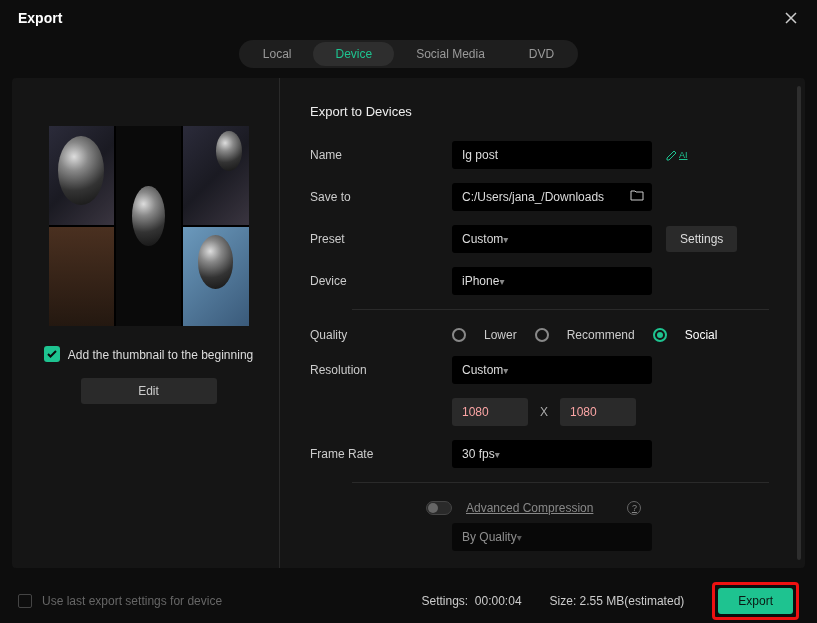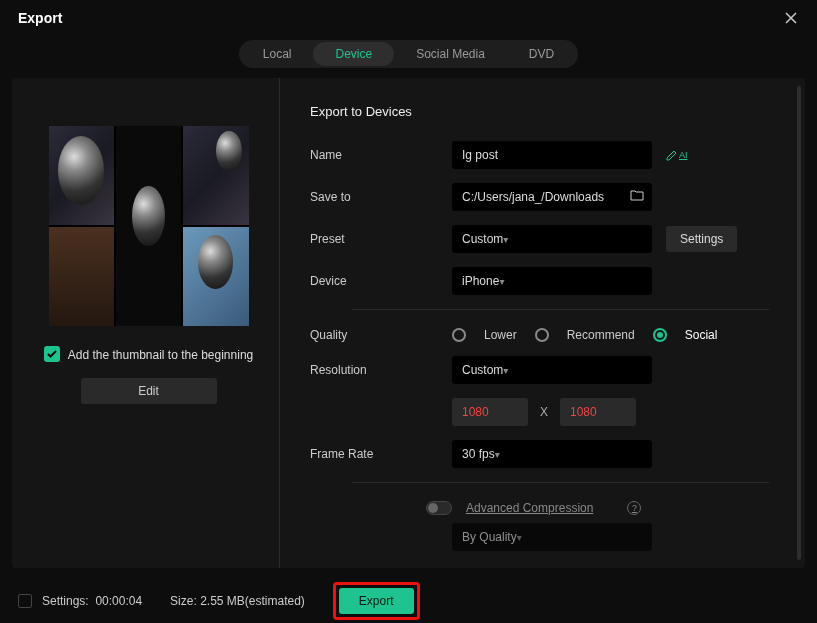--- a/index.html
+++ b/index.html
@@ -221,21 +221,21 @@
   display: flex;
   align-items: center;
   gap: 12px;
 }
 .small-input {
   width: 76px;
   height: 28px;
   background: #2a2a2a;
   border: none;
   border-radius: 3px;
-  color: #ef4444;
+  color: #fca5a5;
   padding: 0 10px;
   font-size: 12px;
 }
 .x-sep { color: #aaa; font-size: 12px; }
 .toggle-row {
   display: flex; align-items: center; gap: 14px;
   margin-left: 116px;
   color: #888; font-size: 12px; text-decoration: underline;
 }
 .toggle {
@@ -434,20 +434,21 @@
         <span class="chevron">▾</span>
       </div>
     </div>
   </div>
 
   <div class="scrollbar-stub"></div>
 </div>
 
 <div class="footer">
   <div class="footer-check"></div>
+  <div class="footer-label">Use last export settings for device</div>
   <div class="footer-info">
     <span>Settings:</span>&nbsp;&nbsp;<span>00:00:04</span>
   </div>
   <div class="footer-info">
     <span>Size:</span> <span>2.55 MB(estimated)</span>
   </div>
   <div class="export-btn-wrap">
     <button class="export-btn">Export</button>
   </div>
 </div>

